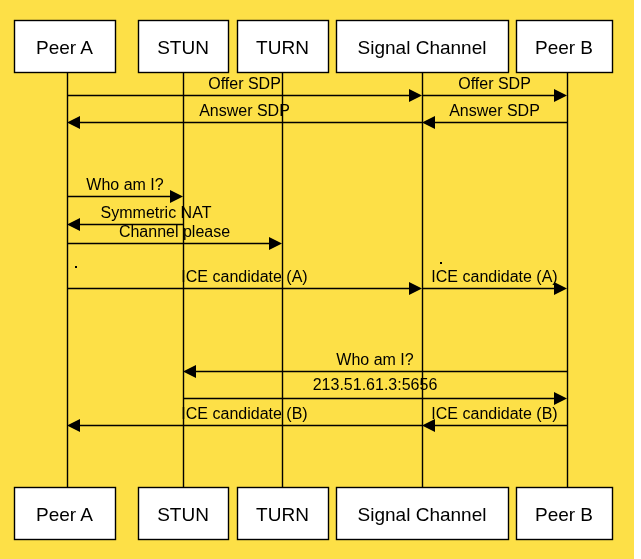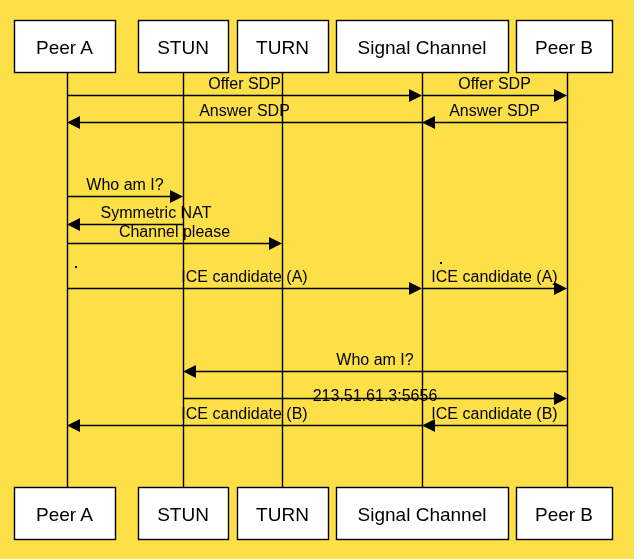--- a/index.html
+++ b/index.html
@@ -129,17 +129,17 @@
       <div class="lbl message-label" style="left: 244.5px; top: 91.5px;">Offer SDP</div>
       <div class="lbl message-label" style="left: 494.5px; top: 91.5px;">Offer SDP</div>
       <div class="lbl message-label" style="left: 494.5px; top: 118.5px;">Answer SDP</div>
       <div class="lbl message-label" style="left: 244.5px; top: 118.5px;">Answer SDP</div>
       <div class="lbl message-label" style="left: 125px; top: 192.5px;">Who am I?</div>
       <div class="lbl message-label" style="left: 125px; top: 221px; margin-left: 31px;">Symmetric NAT</div>
       <div class="lbl message-label" style="left: 174.5px; top: 239.5px; text-align: center;">Channel please</div>
       <div class="lbl message-label" style="left: 244.5px; top: 284.5px;">ICE candidate (A)</div>
       <div class="lbl message-label" style="left: 494.5px; top: 284.5px;">ICE candidate (A)</div>
       <div class="lbl message-label" style="left: 375px; top: 367.5px;">Who am I?</div>
-      <div class="lbl message-label" style="left: 375px; top: 404px;">213.51.61.3:5656</div>
+      <div class="lbl message-label" style="left: 375px; top: 393px;">213.51.61.3:5656</div>
       <div class="lbl message-label" style="left: 494.5px; top: 421.5px;">ICE candidate (B)</div>
       <div class="lbl message-label" style="left: 244.5px; top: 421.5px;">ICE candidate (B)</div>
     </div>
 </div>
 
 </body></html>

